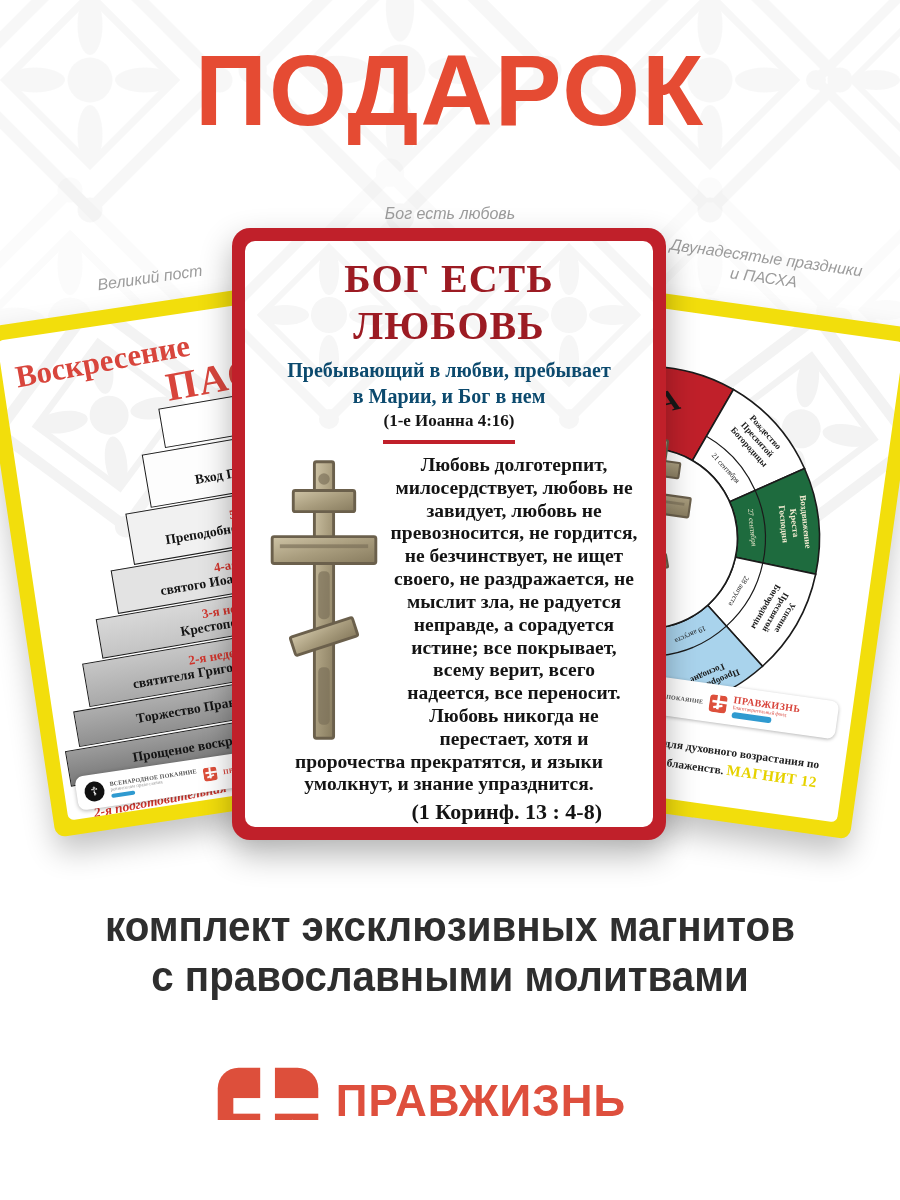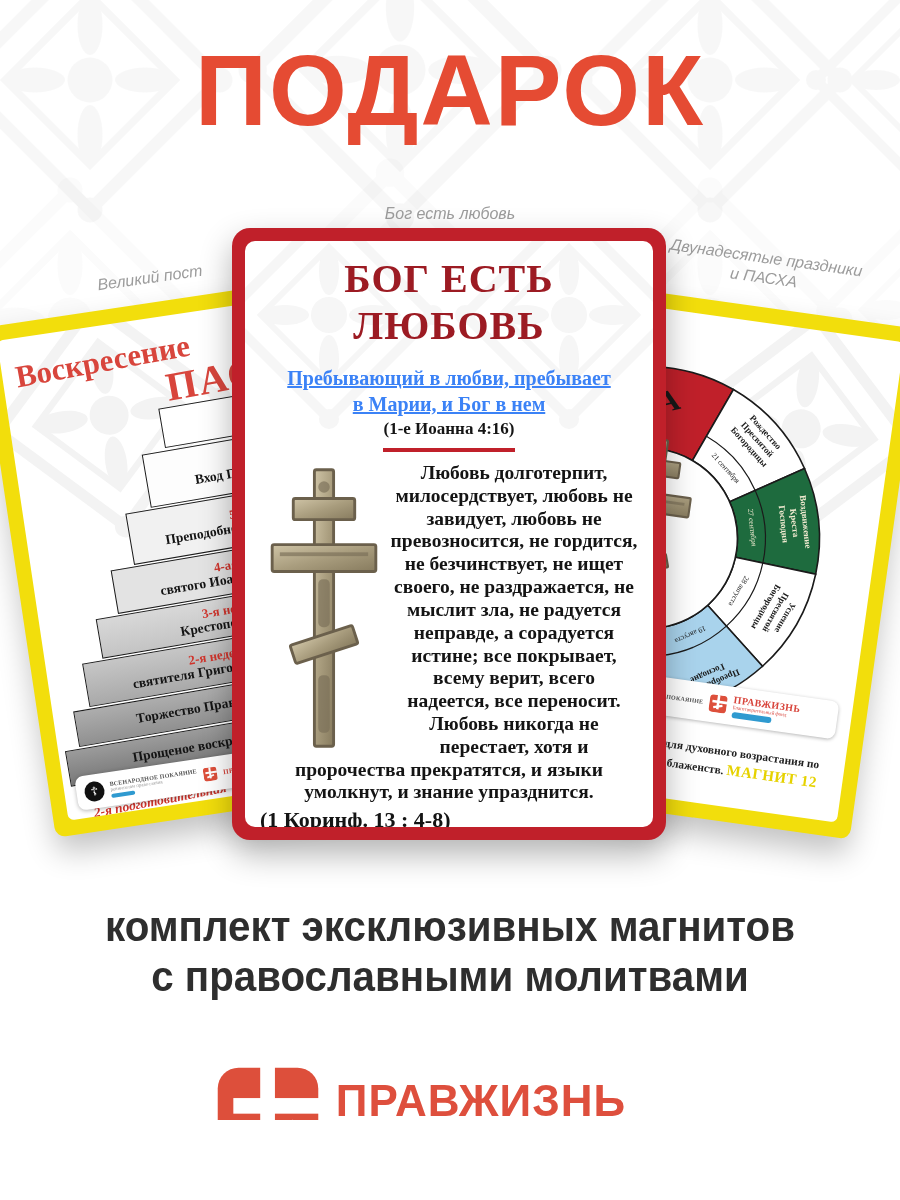--- a/index.html
+++ b/index.html
@@ -71,27 +71,27 @@
     font-weight:bold;font-size:11.5px;line-height:1.4;color:#222;}
   .magnet-yellow{color:#e6d200;font-size:15px;letter-spacing:.5px;}
 
   
   .center-card{position:absolute;left:232px;top:228px;width:434px;height:612px;z-index:3;
     background:#c0202a;border-radius:18px;padding:13px;box-sizing:border-box;
     box-shadow:0 14px 32px rgba(0,0,0,.30);}
   .center-card .inner{position:relative;width:100%;height:100%;background:#fff;border-radius:10px;
     overflow:hidden;padding-top:14px;box-sizing:border-box;}
   .cc-title{position:relative;text-align:center;font-size:40px;font-weight:bold;color:#9c1b23;letter-spacing:1px;}
-  .cc-sub{position:relative;text-align:center;font-size:20px;font-weight:bold;color:#3b82f6;line-height:1.3;margin-top:16px;text-decoration:underline;}
+  .cc-sub{position:relative;text-align:center;font-size:20px;font-weight:bold;color:#0c4a6e;line-height:1.3;margin-top:8px;}
   .cc-ref{position:relative;text-align:center;font-size:17px;font-weight:bold;color:#151515;margin-top:2px;}
   .cc-divider{width:132px;height:4px;background:#c0202a;margin:9px auto 10px;}
   .cc-body{position:relative;padding:0 15px;font-size:19.5px;font-weight:bold;color:#141414;
     line-height:1.17;text-align:center;}
   .cc-cross{float:left;width:116px;height:288px;margin:2px 8px 0 6px;shape-outside:inset(0);}
-  .cc-bodyref{clear:none;text-align:left;padding-right:36px;font-size:22px;font-weight:bold;color:#141414;margin-top:3px;}
+  .cc-bodyref{clear:none;text-align:right;padding-right:36px;font-size:22px;font-weight:bold;color:#141414;margin-top:3px;}
 
   
   .bottom-text{position:absolute;top:902px;left:0;width:100%;text-align:center;
     font-size:42px;font-weight:bold;color:#2e2e2e;line-height:1.18;transform:scaleX(.96);}
   .brand{position:absolute;top:1066px;left:0;width:100%;display:flex;justify-content:center;align-items:center;gap:16px;}
   .brand-icon{width:104px;height:104px;flex:none;}
   .brand-name{font-size:44px;font-weight:bold;color:#de4f3d;letter-spacing:1px;line-height:1.05;}
   .brand-tag{font-size:29px;color:#701a75;letter-spacing:.5px;font-weight:bold;}
 </style>
 </head>

